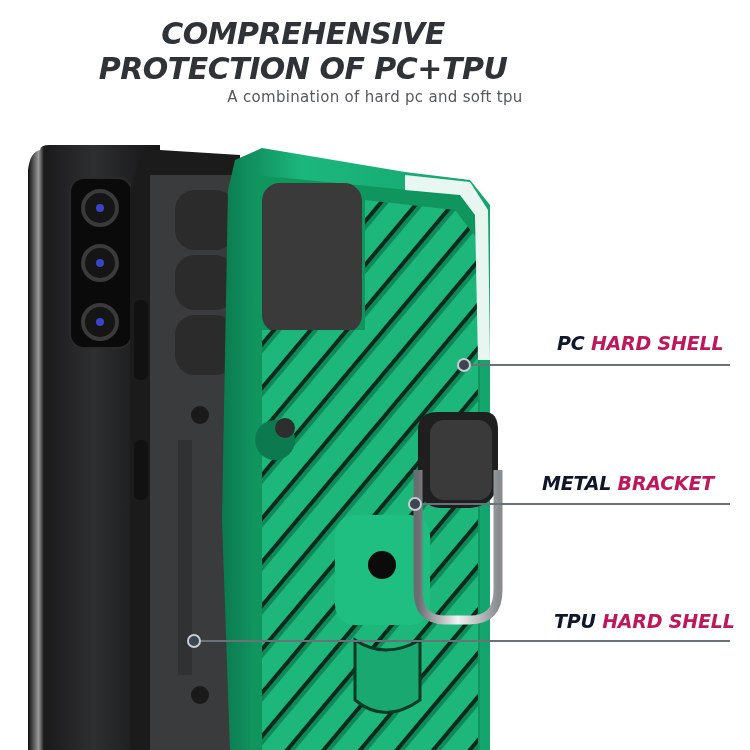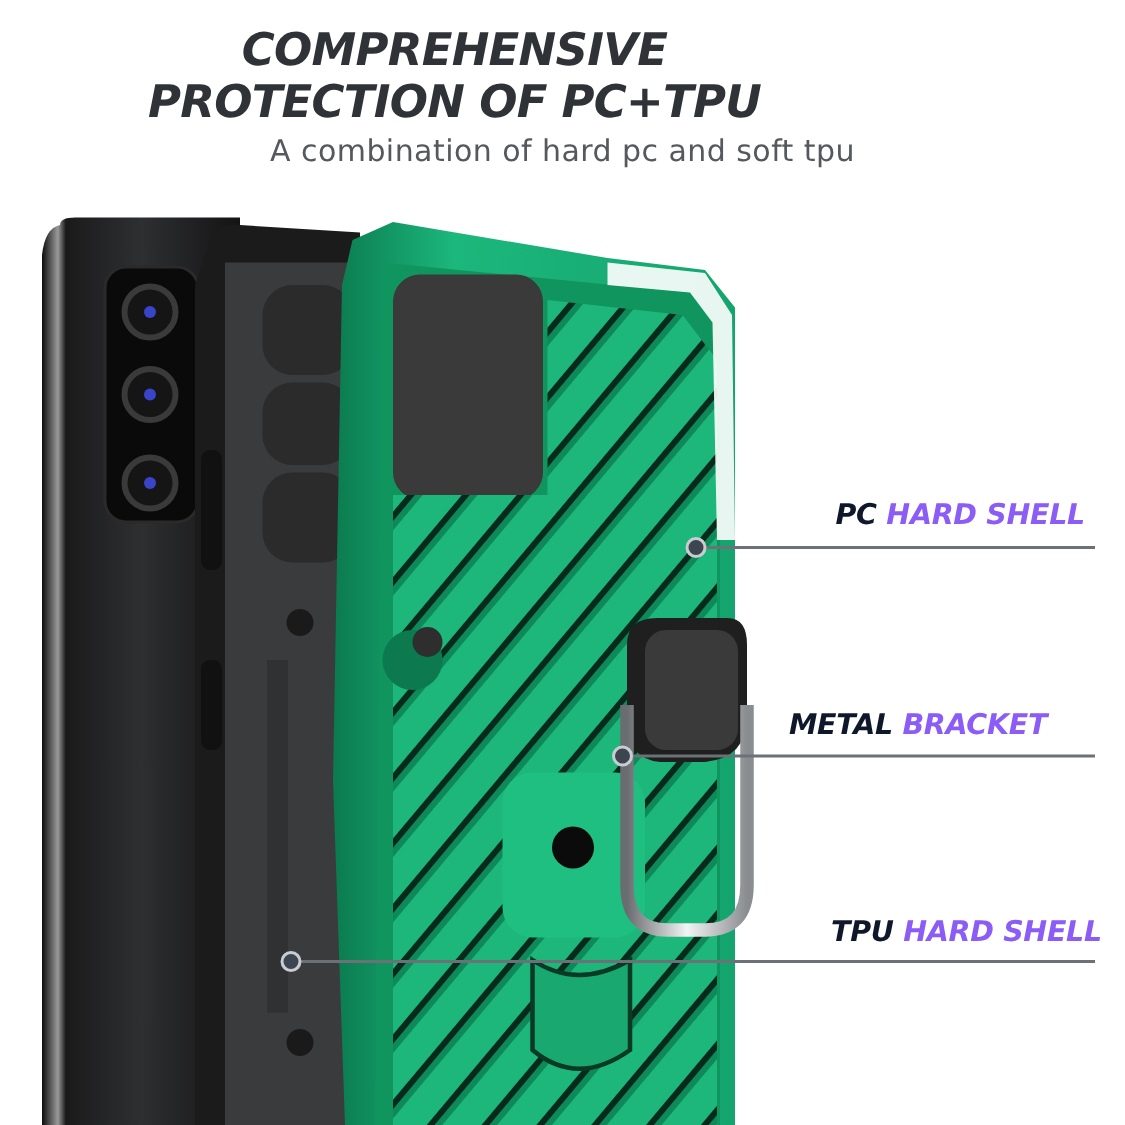--- a/index.html
+++ b/index.html
@@ -1,24 +1,24 @@
 <!DOCTYPE html>
 <html><head>
   <meta charset="utf-8">
   <style>
     html, body { margin: 0; padding: 0; background: #ffffff; }
     body { width: 750px; height: 750px; position: relative; overflow: hidden; font-family: "DejaVu Sans", sans-serif; }
     .headline { position: absolute; left: 0; width: 606px; text-align: center; font-style: italic; font-weight: bold; color: #2f3338; font-size: 30px; line-height: 34px; letter-spacing: -0.5px; }
     .h1 { top: 17px; }
     .h2 { top: 52px; }
-    .sub { position: absolute; top: 88px; left: 0; width: 750px; text-align: center; color: #55595e; font-size: 20px; letter-spacing: 0.3px; }
+    .sub { position: absolute; top: 88px; left: 0; width: 750px; text-align: center; color: #55595e; font-size: 15px; letter-spacing: 0.3px; }
     .scene { position: absolute; left: 0; top: 0; width: 750px; height: 750px; }
     .label { position: absolute; font-style: italic; font-weight: bold; font-size: 19px; white-space: nowrap; letter-spacing: -0.2px; }
     .label .dark { color: #0f172a; }
-    .label .light { color: #8b5cf6; }
+    .label .light { color: #be185d; }
     .leader { position: absolute; height: 2px; background: #6c7177; }
     .dot { position: absolute; width: 14px; height: 14px; border-radius: 50%; background: #3c4550; border: 2px solid #c9cdd1; box-sizing: border-box; }
   </style>
 </head>
 <body>
 
 <div class="headline h1">COMPREHENSIVE</div>
 <div class="headline h2">PROTECTION OF PC+TPU</div>
 <div class="sub">A combination of hard pc and soft tpu</div>
 
@@ -96,21 +96,21 @@
   </g>
 
 </svg>
 
 <div class="label" style="left:557px; top:332px;">
   <span class="dark">PC</span><span class="light"> HARD SHELL</span>
 </div>
 <div class="leader" style="left:470px; top:364px; width:260px;"></div>
 <div class="dot" style="left:457px; top:358px;"></div>
 
-<div class="label" style="left:526px; top:472px;">
+<div class="label" style="left:542px; top:472px;">
   <span class="dark">METAL</span><span class="light"> BRACKET</span>
 </div>
 <div class="leader" style="left:420px; top:503px; width:310px;"></div>
 <div class="dot" style="left:408px; top:497px;"></div>
 
 <div class="label" style="left:554px; top:610px;">
   <span class="dark">TPU</span><span class="light"> HARD SHELL</span>
 </div>
 <div class="leader" style="left:200px; top:640px; width:530px;"></div>
 <div class="dot" style="left:187px; top:634px;"></div>

